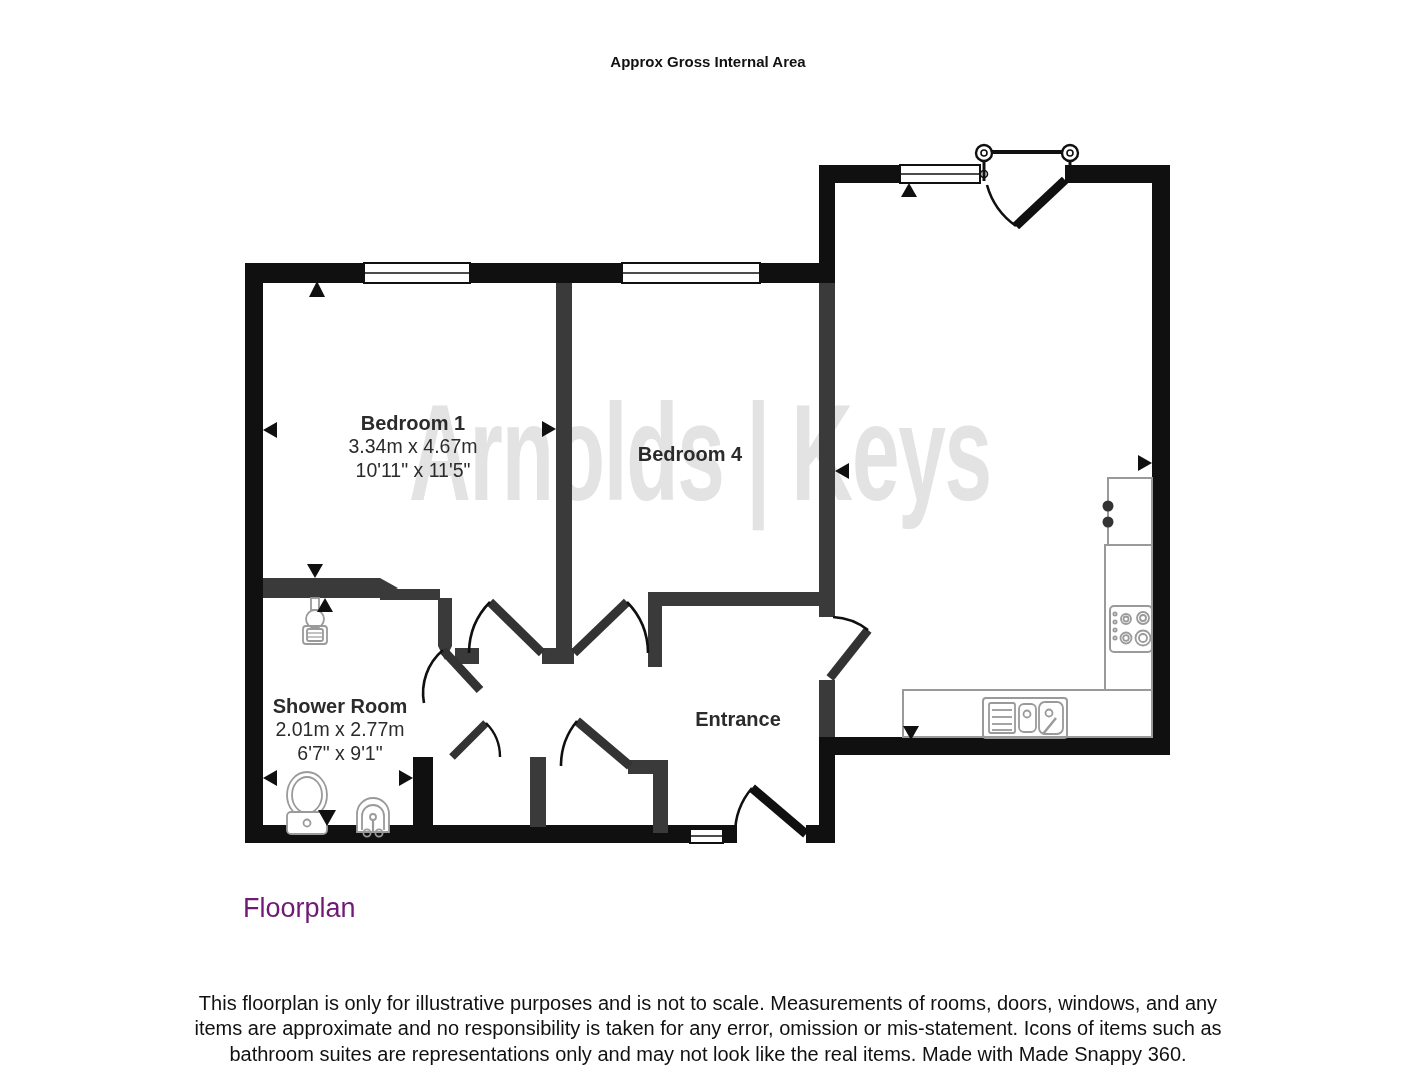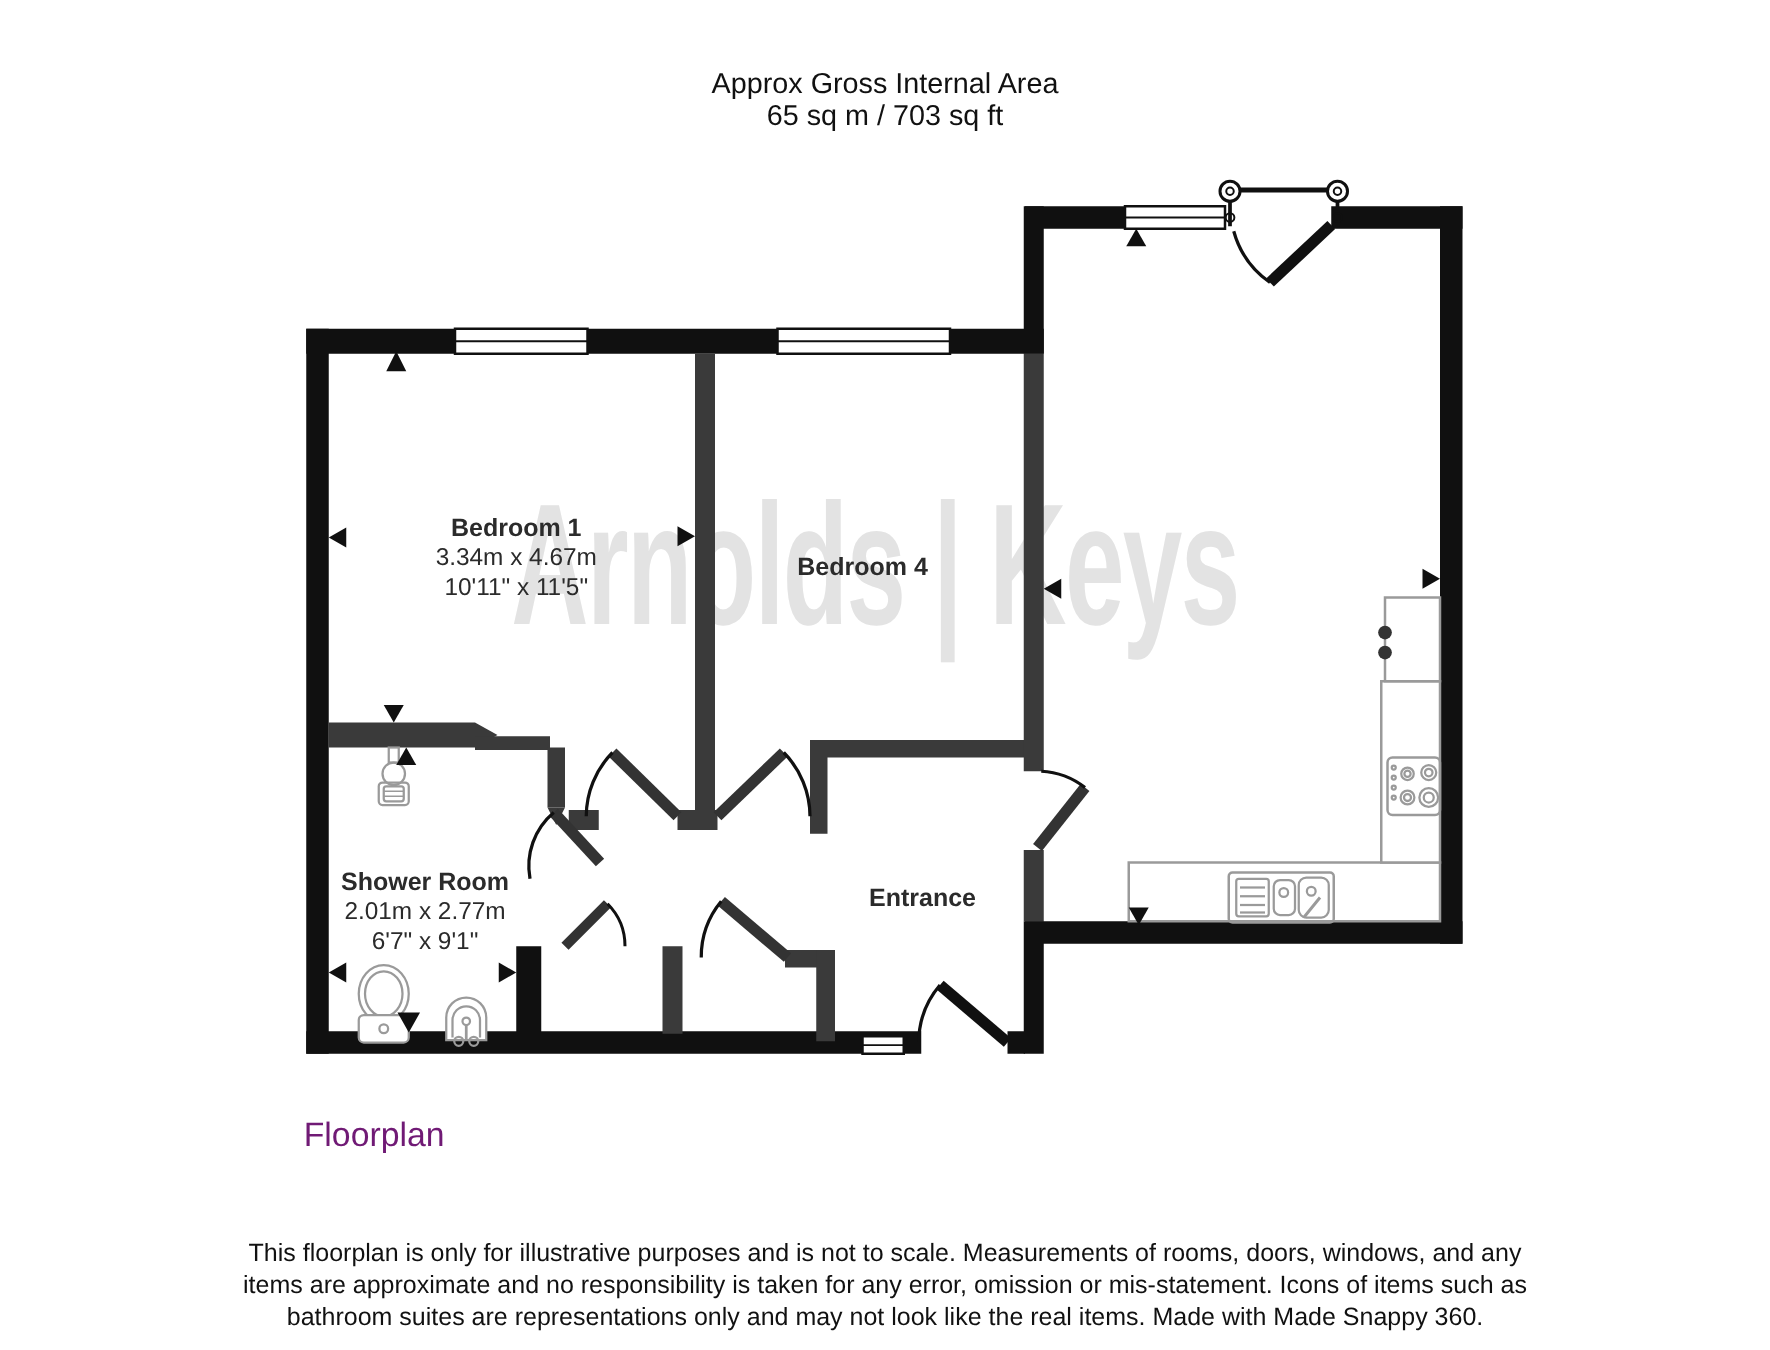--- a/index.html
+++ b/index.html
@@ -1,21 +1,21 @@
 <!DOCTYPE html>
 <html><head>
 <meta charset="utf-8">
 <style>
   html,body{margin:0;padding:0;background:#ffffff;}
   .canvas{
     position:relative;width:1416px;height:1080px;background:#ffffff;overflow:hidden;
     font-family:"Liberation Sans", sans-serif;color:#111;
   }
   .title-block{position:absolute;top:53px;left:0;width:1416px;text-align:center;line-height:1.15;}
-  .title-block div{font-size:23px;font-weight:normal;color:#111;}
+  .title-block div{font-size:15px;font-weight:bold;color:#111;}
   .watermark{
     position:absolute;top:383px;left:700px;white-space:nowrap;
     font-size:138px;font-weight:bold;color:#e3e3e3;line-height:1;
     transform:translateX(-50%) scaleX(0.62);transform-origin:center;
     letter-spacing:-2px;z-index:1;
   }
   svg.plan{position:absolute;top:0;left:0;z-index:2;}
   .labels{position:absolute;top:12px;left:0;width:1416px;height:951px;z-index:3;pointer-events:none;}
   .room-label{position:absolute;transform:translateX(-50%);text-align:center;line-height:1.22;}
   .room-label .rn{font-size:20px;font-weight:bold;color:#2b2b2b;}
@@ -26,21 +26,20 @@
     width:1066px;text-align:center;font-size:20px;line-height:1.27;color:#111;z-index:3;
   }
 </style>
 </head>
 <body>
 
 <div class="canvas">
 
   <div class="title-block">
     <div>Approx Gross Internal Area</div>
-    <div>65 sq m / 703 sq ft</div>
   </div>
 
   <div class="watermark">Arnolds | Keys</div>
 
   <svg class="plan" width="1416" height="1080" viewBox="0 0 1416 1080">
 
     <g fill="#101010">
       <rect x="245" y="263" width="590" height="20"></rect>
       <rect x="245" y="263" width="18" height="580"></rect>
       <rect x="245" y="825" width="492" height="18"></rect>

